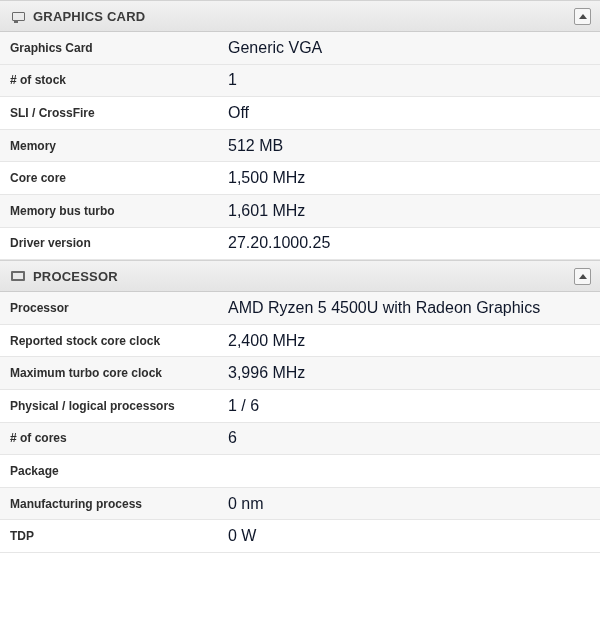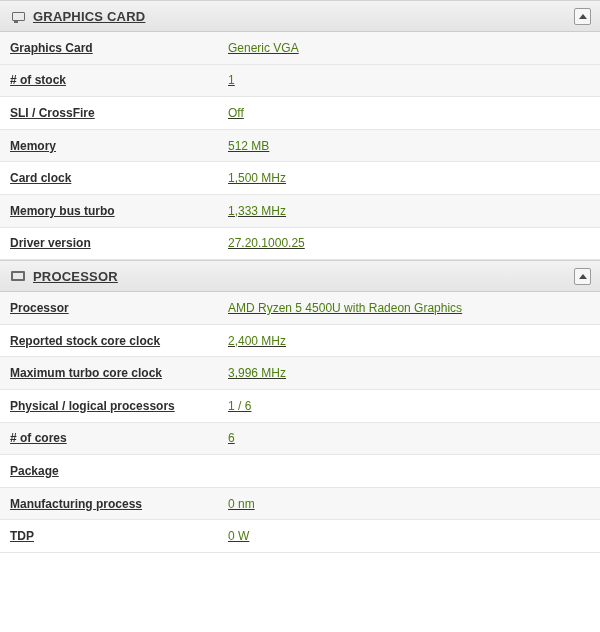--- a/index.html
+++ b/index.html
@@ -13,21 +13,20 @@
     font-family: "Liberation Sans", sans-serif;
     font-size: 12px;
     color: #333333;
     overflow: hidden;
   }
   .page {
     width: 600px;
     height: 632px;
     position: relative;
     background: #ffffff;
-    text-decoration: underline;
   }
 
   
   .section-header {
     display: flex;
     align-items: center;
     height: 32px;
     background: #ebebeb;
     background: linear-gradient(to bottom, #f2f2f2 0%, #e4e4e4 100%);
     border-top: 1px solid #d2d2d2;
@@ -99,22 +98,22 @@
     font-size: 12px;
     color: #2e2e2e;
     white-space: nowrap;
     overflow: hidden;
     text-overflow: ellipsis;
   }
   .row .value {
     flex: 1 1 auto;
     padding-right: 10px;
     box-sizing: border-box;
-    font-size: 12px;
-    color: #4d7c0f;
+    font-size: 16px;
+    color: #0f172a;
     white-space: nowrap;
     overflow: hidden;
     text-overflow: ellipsis;
   }
 
   
   .gpu-glyph {
     width: 13px;
     height: 9px;
     border: 1.5px solid #6a6a6a;
@@ -174,26 +173,26 @@
       </div>
       <div class="row">
         <span class="label">SLI / CrossFire</span>
         <span class="value">Off</span>
       </div>
       <div class="row alt">
         <span class="label">Memory</span>
         <span class="value">512 MB</span>
       </div>
       <div class="row">
-        <span class="label">Card clock</span>
+        <span class="label">Core core</span>
         <span class="value">1,500 MHz</span>
       </div>
       <div class="row alt">
         <span class="label">Memory bus turbo</span>
-        <span class="value">1,333 MHz</span>
+        <span class="value">1,601 MHz</span>
       </div>
       <div class="row">
         <span class="label">Driver version</span>
         <span class="value">27.20.1000.25</span>
       </div>
     </div>
   </div>
 
   <div class="section">
     <div class="section-header">

